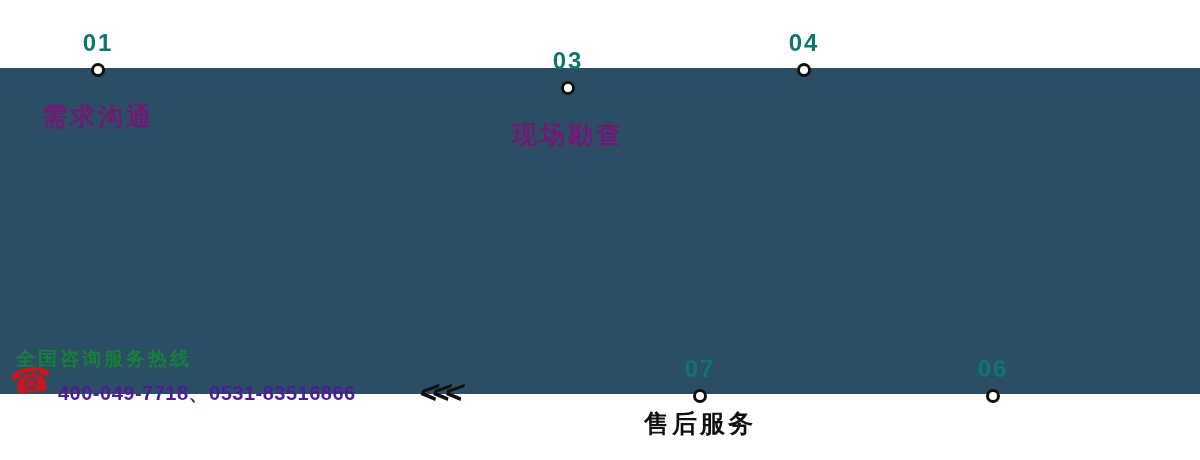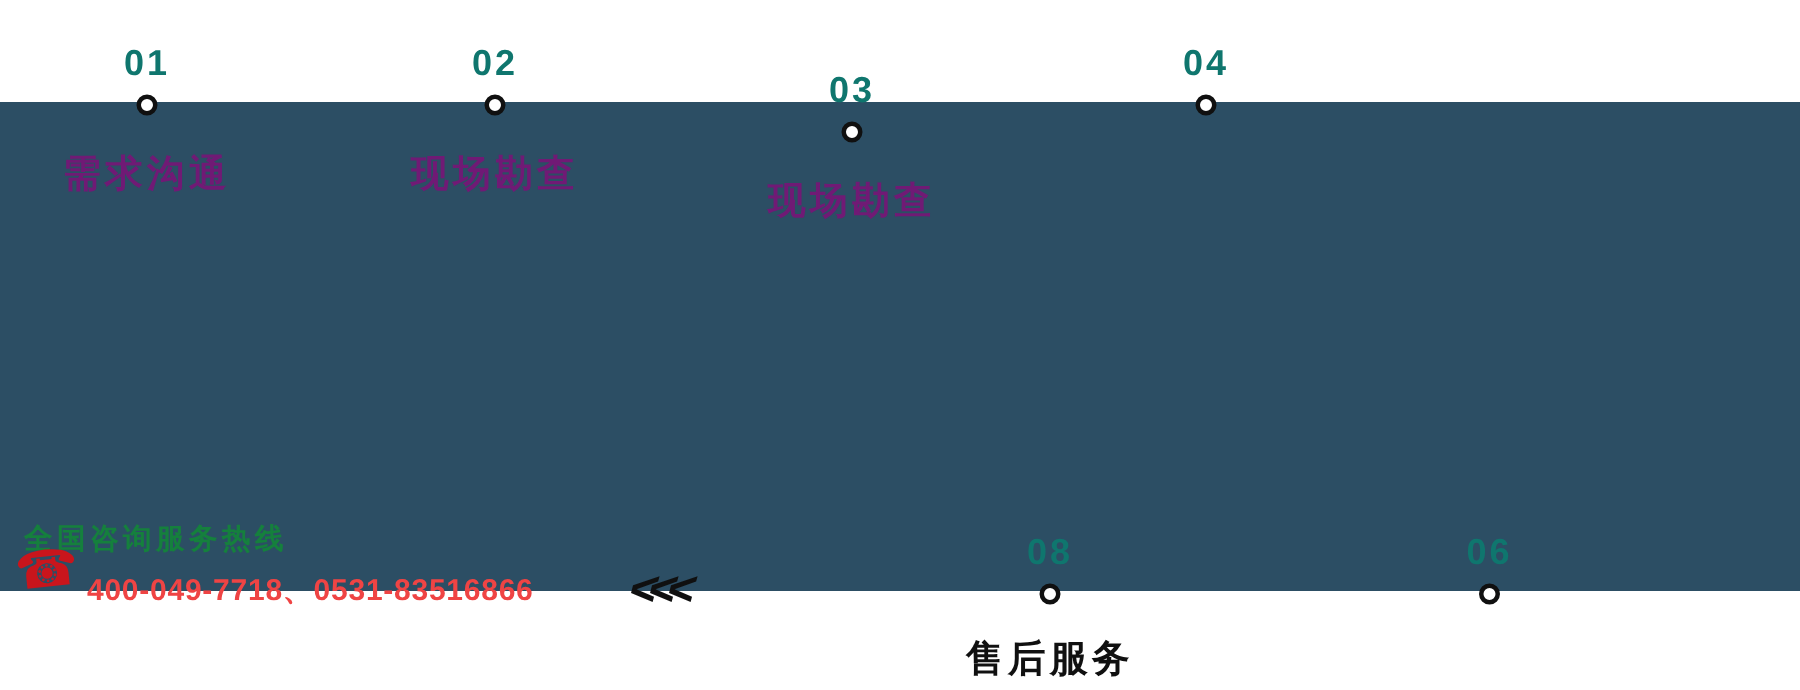--- a/index.html
+++ b/index.html
@@ -15,21 +15,21 @@
     letter-spacing:2px; line-height:33px;
   }
   .step .dot {
     width:14px; height:14px; border:3px solid #101010; background:#ffffff;
     border-radius:50%; margin:4px auto 0 auto;
   }
   .step .label {
     font-size:25px; font-weight:bold; letter-spacing:3px; line-height:26px;
   }
   .step.top .label { margin-top:26px; color:#701a75; }
-  .step.bottom .label { margin-top:23px; color:#101010; }
+  .step.bottom .label { margin-top:7px; color:#101010; }
 
   .s1 { left:8px;   top:26px; }
   .s2 { left:240px; top:26px; }
   .s3 { left:478px; top:44px; }
   .s4 { left:714px; top:26px; }
   .s5 { left:947px; top:26px; }
   .s7 { left:610px; top:352px; }
   .s6 { left:903px; top:352px; }
 
   .arrows {
@@ -42,56 +42,51 @@
     position:absolute; left:16px; top:346px;
     font-size:19px; font-weight:bold; color:#15803d; letter-spacing:3px;
   }
   .phone-icon {
     position:absolute; left:10px; top:362px;
     font-size:34px; color:#c9151c; line-height:36px;
     transform:rotate(-6deg);
   }
   .phone-numbers {
     position:absolute; left:58px; top:380px;
-    font-size:20px; font-weight:bold; color:#ef4444; letter-spacing:0.5px;
+    font-size:20px; font-weight:bold; color:#4c1d95; letter-spacing:0.5px;
   }
 </style>
 </head>
 <body>
 
 <div class="canvas">
 
   <div class="band"></div>
 
   <div class="step top s1">
     <div class="num">01</div>
     <div class="dot"></div>
     <div class="label">需求沟通</div>
   </div>
 
-  <div class="step top s2">
-    <div class="num">02</div>
-    <div class="dot"></div>
-    <div class="label">现场勘查</div>
-  </div>
 
   <div class="step top s3">
     <div class="num">03</div>
     <div class="dot"></div>
     <div class="label">现场勘查</div>
   </div>
 
   <div class="step top s4">
     <div class="num">04</div>
     <div class="dot"></div>
   </div>
 
 
   <div class="step bottom s7">
-    <div class="num">08</div>
+    <div class="num">07</div>
     <div class="dot"></div>
     <div class="label">售后服务</div>
   </div>
 
   <div class="step bottom s6">
     <div class="num">06</div>
     <div class="dot"></div>
   </div>
 
   <div class="arrows">&lt;&lt;&lt;</div>

